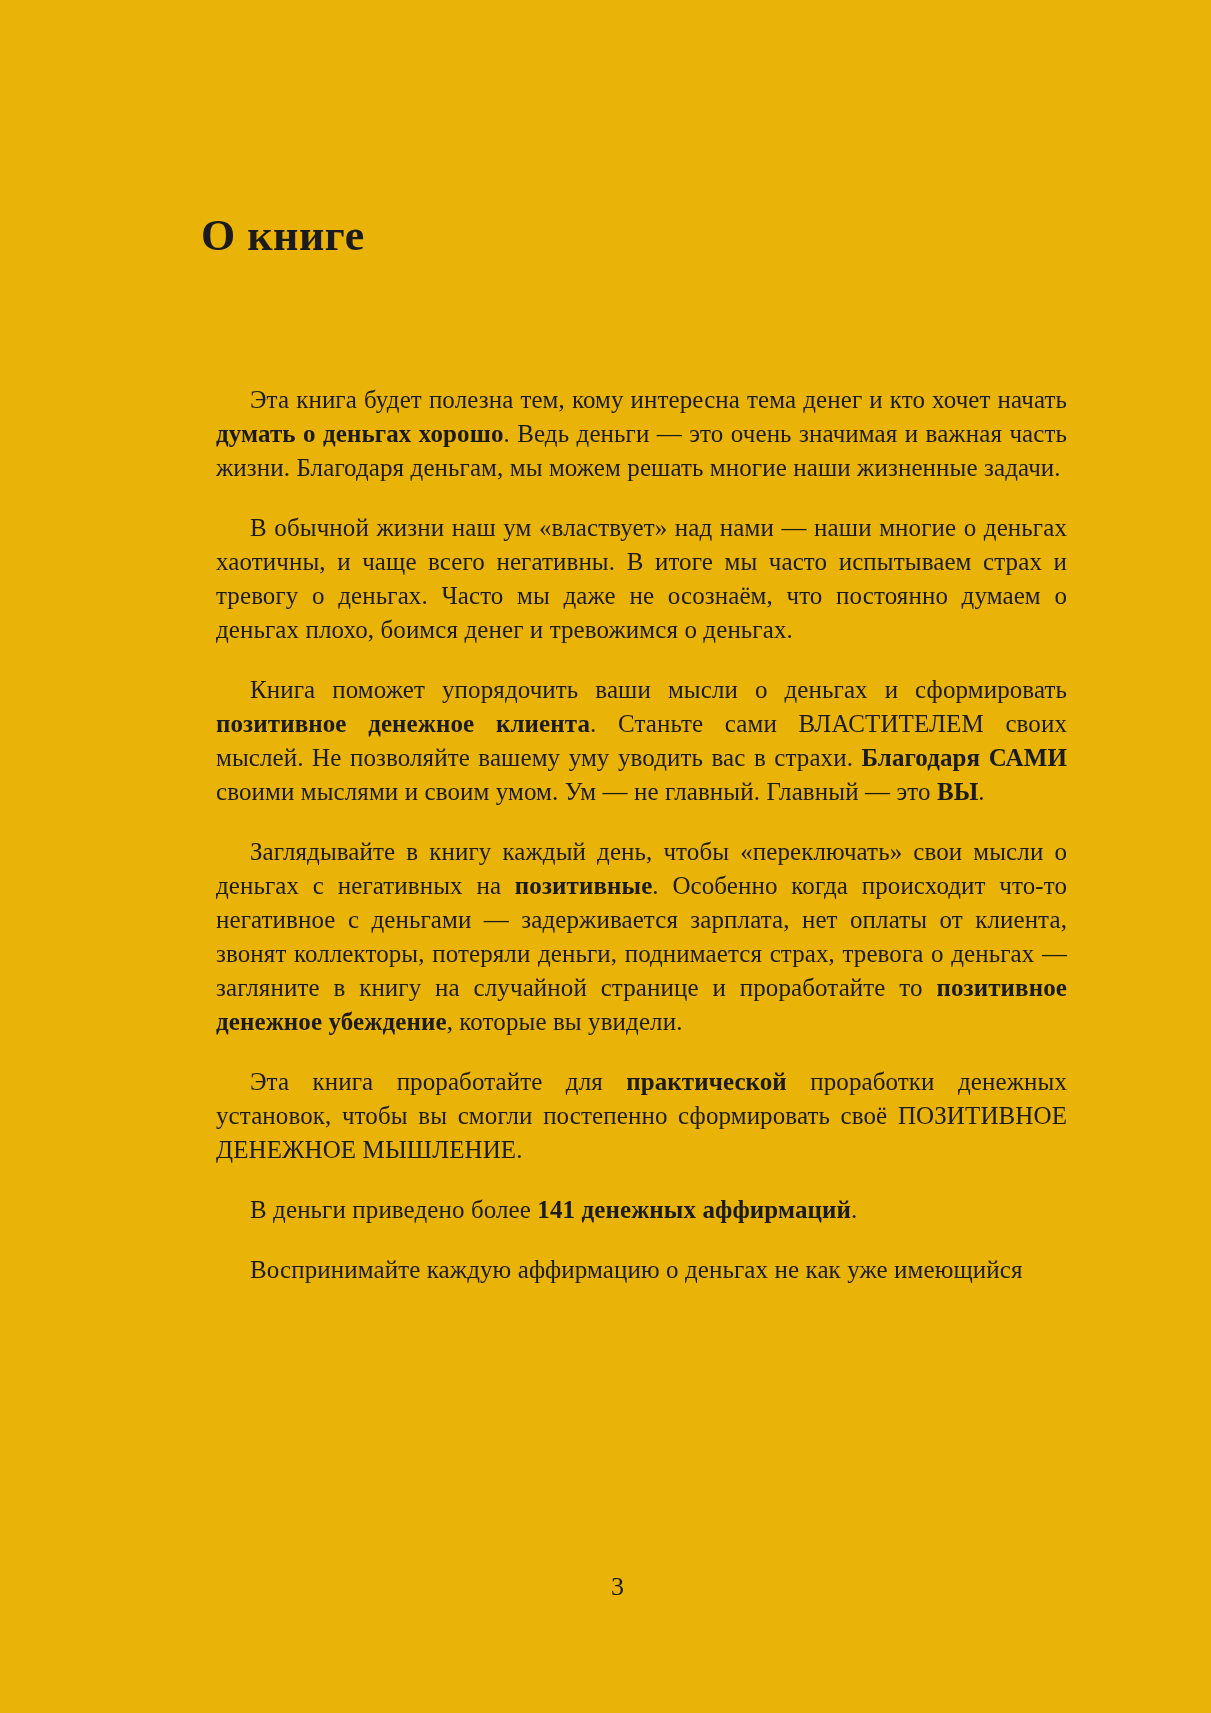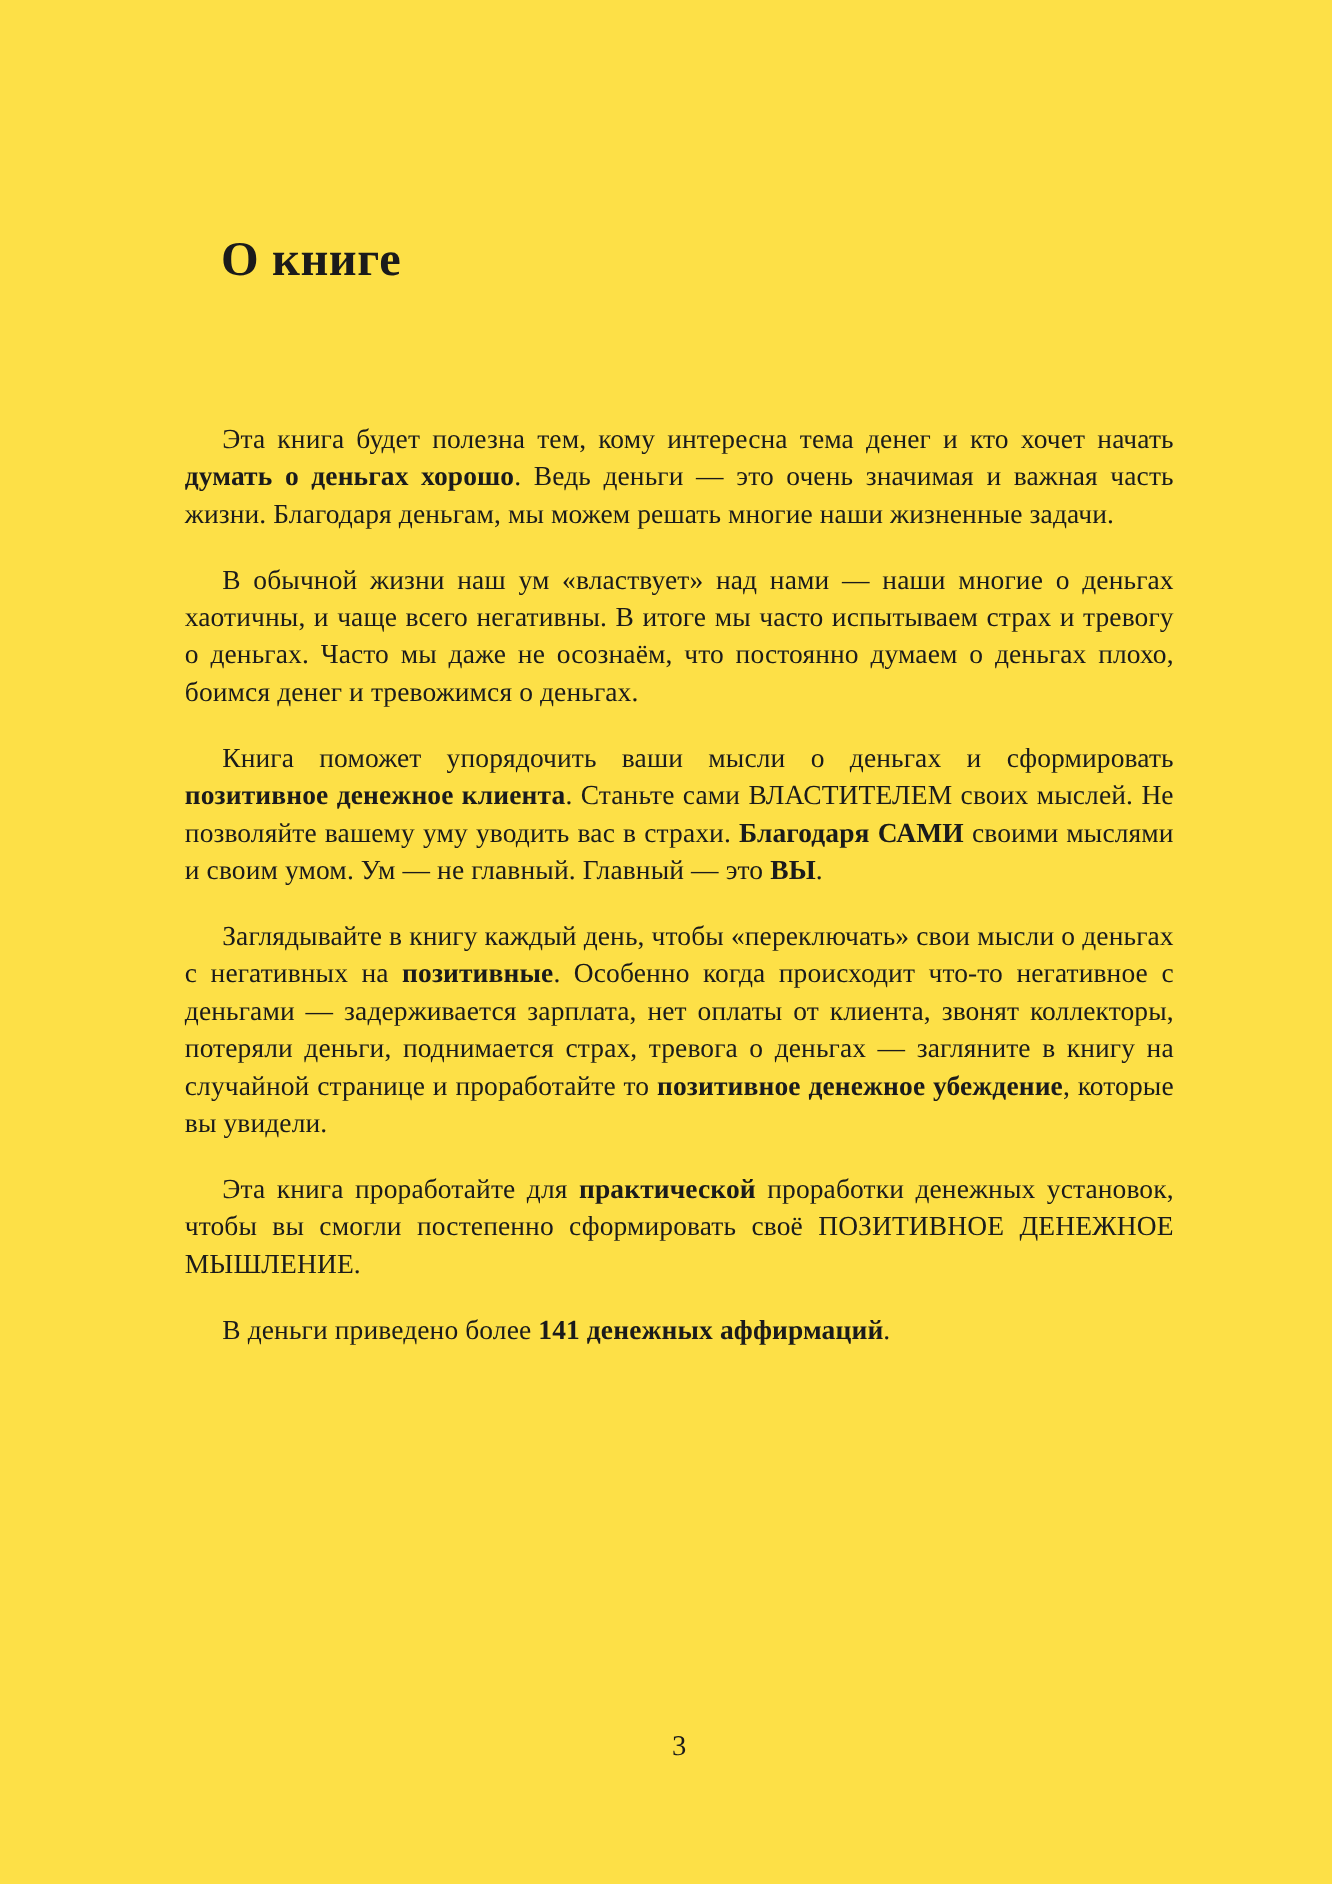--- a/index.html
+++ b/index.html
@@ -4,41 +4,42 @@
 <style>
   html, body {
     margin: 0;
     padding: 0;
     background: #ffffff;
   }
   .page {
     position: relative;
     width: 1211px;
     height: 1713px;
-    background: #fde047;
+    background: #eab308;
     font-family: "Liberation Serif", "DejaVu Serif", serif;
     color: #1b1b1b;
     overflow: hidden;
   }
   .content {
     position: absolute;
     left: 168px;
     top: 0;
     width: 899px;
   }
   .title {
     margin: 0;
     padding: 212px 0 0 33px;
     font-size: 44px;
     line-height: 48px;
     font-weight: 700;
     letter-spacing: 0.5px;
   }
   .paragraphs {
     padding-top: 123px;
+    margin-left: 48px;
   }
   .paragraphs p {
     margin: 0 0 26px 0;
     font-size: 25px;
     line-height: 34px;
     text-align: justify;
     text-indent: 34px;
     letter-spacing: 0.1px;
   }
   .paragraphs p b {
@@ -60,16 +61,17 @@
 <div class="page">
   <div class="content">
     <h1 class="title">О книге</h1>
     <div class="paragraphs">
         <p><span>Эта книга будет полезна тем, кому интересна тема денег и кто хочет начать </span><b>думать о деньгах хорошо</b><span>. Ведь деньги — это очень значимая и важная часть жизни. Благодаря деньгам, мы можем решать многие наши жизненные задачи.</span></p>
         <p><span>В обычной жизни наш ум «властвует» над нами — наши многие о деньгах хаотичны, и чаще всего негативны. В итоге мы часто испытываем страх и тревогу о деньгах. Часто мы даже не осознаём, что постоянно думаем о деньгах плохо, боимся денег и тревожимся о деньгах.</span></p>
         <p><span>Книга поможет упорядочить ваши мысли о деньгах и сформировать </span><b>позитивное денежное клиента</b><span>. Станьте сами ВЛАСТИТЕЛЕМ своих мыслей. Не позволяйте вашему уму уводить вас в страхи. </span><b>Благодаря САМИ</b><span> своими мыслями и своим умом. Ум — не главный. Главный — это </span><b>ВЫ</b><span>.</span></p>
         <p><span>Заглядывайте в книгу каждый день, чтобы «переключать» свои мысли о деньгах с негативных на </span><b>позитивные</b><span>. Особенно когда происходит что-то негативное с деньгами — задерживается зарплата, нет оплаты от клиента, звонят коллекторы, потеряли деньги, поднимается страх, тревога о деньгах — загляните в книгу на случайной странице и проработайте то </span><b>позитивное денежное убеждение</b><span>, которые вы увидели.</span></p>
         <p><span>Эта книга проработайте для </span><b>практической</b><span> проработки денежных установок, чтобы вы смогли постепенно сформировать своё ПОЗИТИВНОЕ ДЕНЕЖНОЕ МЫШЛЕНИЕ.</span></p>
         <p><span>В деньги приведено более </span><b>141 денежных аффирмаций</b><span>.</span></p>
+        <p><span>Воспринимайте каждую аффирмацию о деньгах не как уже имеющийся</span></p>
       </div>
   </div>
   <div class="pagenum">3</div>
 </div>
 
 </body></html>

